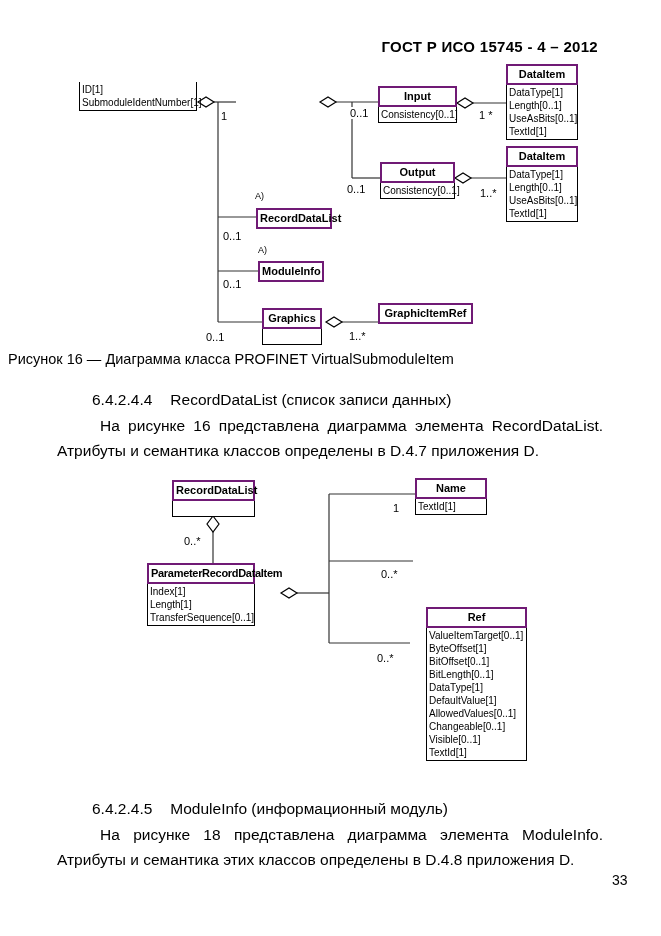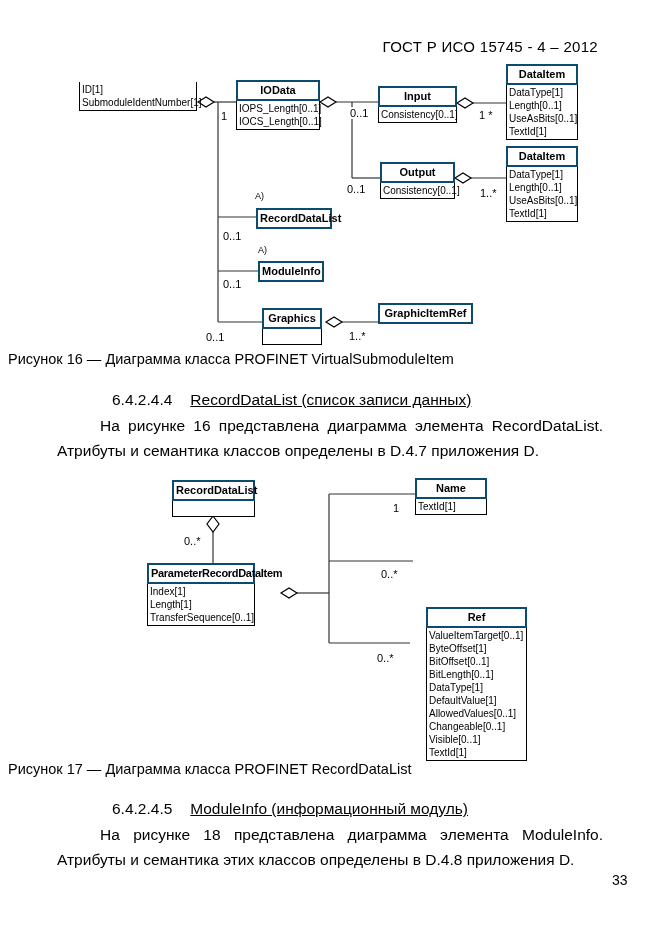--- a/index.html
+++ b/index.html
@@ -2,36 +2,36 @@
 <html><head>
 <meta charset="utf-8">
 <style>
   html,body{margin:0;padding:0;background:#fff;}
   #page{
     position:relative;width:661px;height:936px;background:#ffffff;
     font-family:"Liberation Sans",sans-serif;color:#000;overflow:hidden;
   }
   #connectors{position:absolute;left:0;top:0;z-index:1;}
   .hdr{
-    position:absolute;top:38px;right:63px;font-size:15px;font-weight:normal;
+    position:absolute;top:38px;right:63px;font-size:15px;font-weight:bold;
     letter-spacing:0.3px;z-index:3;
   }
   
   .cls{position:absolute;z-index:2;background:#fff;font-size:10px;line-height:13px;}
   .ct{
-    border:2px solid #0c4a6e;background:#fff;font-size:11px;font-weight:bold;
+    border:2px solid #701a75;background:#fff;font-size:11px;font-weight:bold;
     text-align:center;padding:2px 2px;white-space:nowrap;
   }
   .ct.tight{letter-spacing:-0.3px;}
   .ca{border:1px solid #000;border-top:none;background:#fff;padding:1px 2px;}
   .ca div{white-space:nowrap;}
   .mult{position:absolute;z-index:2;font-size:11px;background:#fff;padding:0 1px;}
   .note{position:absolute;z-index:2;font-size:9px;}
   .caption{position:absolute;left:8px;width:640px;text-align:left;font-size:14.5px;z-index:2;}
-  .sect{position:absolute;left:112px;font-size:15.5px;z-index:2;white-space:nowrap;text-decoration:underline;}
+  .sect{position:absolute;left:92px;font-size:15.5px;z-index:2;white-space:nowrap;}
   .sect .num{display:inline-block;margin-right:18px;}
   .pl1{position:absolute;left:100px;width:503px;font-size:15.5px;
        text-align:justify;text-align-last:justify;z-index:2;}
   .pl2{position:absolute;left:57px;width:547px;font-size:15.5px;z-index:2;}
   .pgnum{position:absolute;left:612px;top:872px;font-size:14px;z-index:2;}
 </style>
 </head>
 <body>
 
 <div id="page">
@@ -71,27 +71,20 @@
     </g>
   </svg>
 
   <div class="cls" style="left:79px;top:82px;width:118px">
     <div class="ca">
       <div>ID[1]</div>
       <div>SubmoduleIdentNumber[1]</div>
     </div>
   </div>
 
-  <div class="cls" style="left:236px;top:80px;width:84px">
-    <div class="ct">IOData</div>
-    <div class="ca">
-      <div>IOPS_Length[0..1]</div>
-      <div>IOCS_Length[0..1]</div>
-    </div>
-  </div>
 
   <div class="cls" style="left:378px;top:86px;width:79px">
     <div class="ct">Input</div>
     <div class="ca">
       <div>Consistency[0..1]</div>
     </div>
   </div>
 
   <div class="cls" style="left:506px;top:64px;width:72px">
     <div class="ct">DataItem</div>
@@ -193,21 +186,20 @@
       <div>Visible[0..1]</div>
       <div>TextId[1]</div>
     </div>
   </div>
 
   <div class="mult" style="left:183px;top:535px">0..*</div>
   <div class="mult" style="left:392px;top:502px">1</div>
   <div class="mult" style="left:380px;top:568px">0..*</div>
   <div class="mult" style="left:376px;top:652px">0..*</div>
 
-  <div class="caption" style="top:761px">Рисунок 17 — Диаграмма класса PROFINET RecordDataList</div>
 
   <div class="sect" style="top:800px">
     <span class="num">6.4.2.4.5</span><span>ModuleInfo (информационный модуль)</span>
   </div>
   <div class="pl1" style="top:826px">На рисунке 18 представлена диаграмма элемента ModuleInfo.</div>
   <div class="pl2" style="top:851px">Атрибуты и семантика этих классов определены в D.4.8 приложения D.</div>
 
   <div class="pgnum">33</div>
 
 </div>

